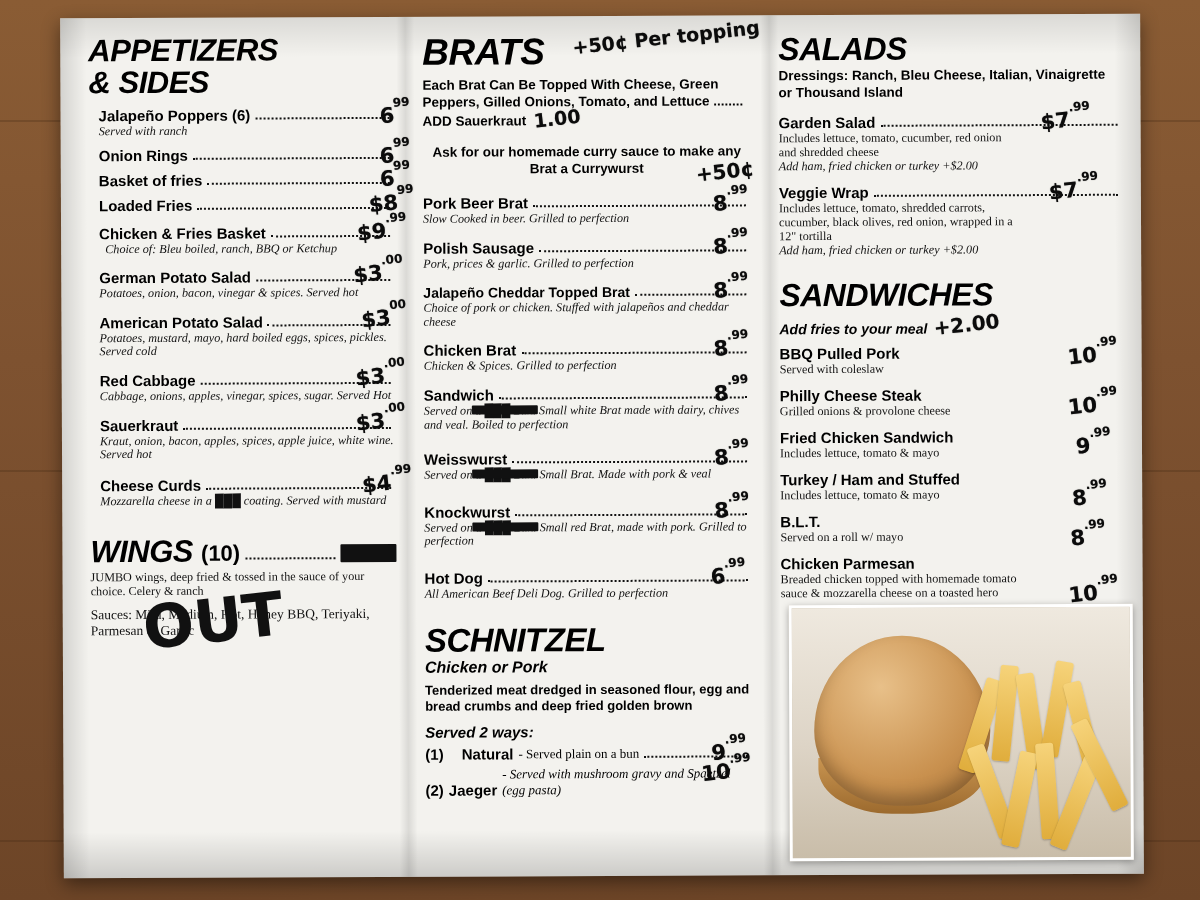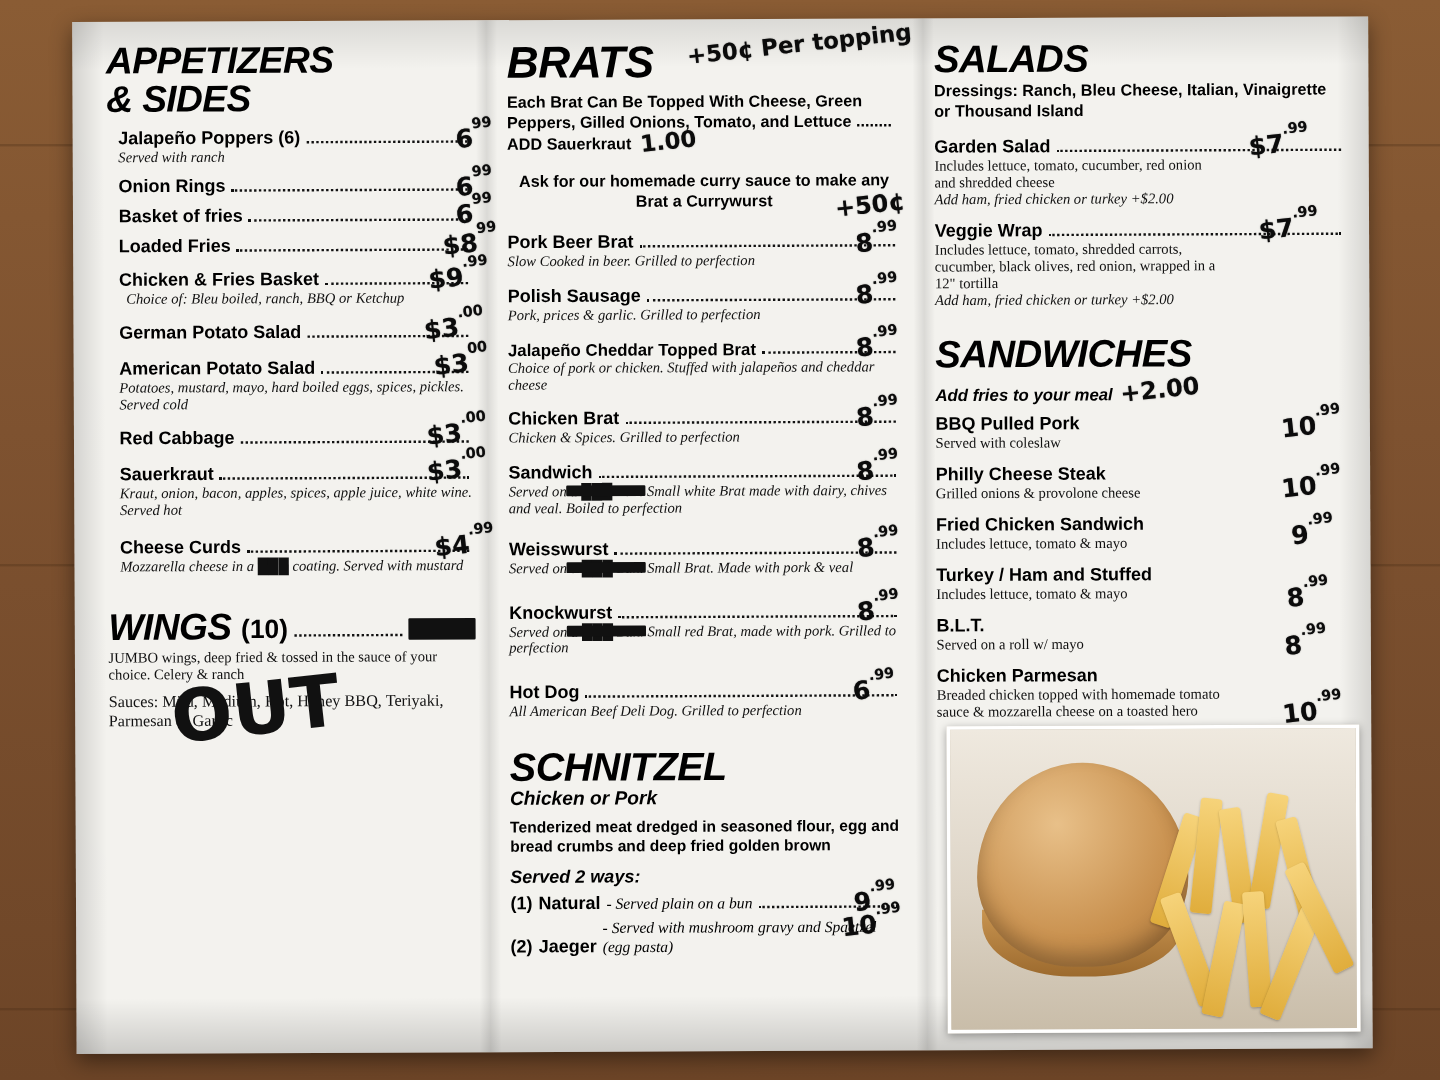--- a/index.html
+++ b/index.html
@@ -166,37 +166,39 @@
               </div>
             <div class="desc" style="padding-left:6px;">Choice of: Bleu boiled, ranch, BBQ or Ketchup</div>
             <div class="hw price" style="right:-12px;top:-6px;"><span>$9</span><sup>.99</sup></div>
           </div>
 
           <div class="item" style="margin-top:14px;">
             <div class="row">
                 <span class="nm">German Potato Salad</span>
                 <span class="dots"></span>
               </div>
+            <div class="desc">Potatoes, onion, bacon, vinegar &amp; spices. Served hot</div>
             <div class="hw price" style="right:-8px;top:-8px;"><span>$3</span><sup>.00</sup></div>
           </div>
 
           <div class="item" style="margin-top:14px;">
             <div class="row">
                 <span class="nm">American Potato Salad</span>
                 <span class="dots"></span>
               </div>
             <div class="desc">Potatoes, mustard, mayo, hard boiled eggs, spices, pickles. Served cold</div>
             <div class="hw price" style="right:-12px;top:-8px;"><span>$3</span><sup>00</sup></div>
           </div>
 
           <div class="item" style="margin-top:14px;">
             <div class="row">
                 <span class="nm">Red Cabbage</span>
                 <span class="dots"></span>
               </div>
+            <div class="desc">Cabbage, onions, apples, vinegar, spices, sugar. Served Hot</div>
             <div class="hw price" style="right:-10px;top:-8px;"><span>$3</span><sup>.00</sup></div>
           </div>
 
           <div class="item" style="margin-top:14px;">
             <div class="row">
                 <span class="nm">Sauerkraut</span>
                 <span class="dots"></span>
               </div>
             <div class="desc">Kraut, onion, bacon, apples, spices, apple juice, white wine. Served hot</div>
             <div class="hw price" style="right:-10px;top:-8px;"><span>$3</span><sup>.00</sup></div>
@@ -325,22 +327,22 @@
 
         <div style="margin-top:22px;">
           <h1 class="sect s-schn">SCHNITZEL</h1>
           <div style="font-family:'Liberation Sans',sans-serif;font-weight:bold;font-style:italic;font-size:16px;margin-bottom:6px;">Chicken or Pork</div>
           <div class="intro" style="font-size:13px;line-height:16px;">Tenderized meat dredged in seasoned flour, egg and bread crumbs and deep fried golden brown</div>
           <div style="font-family:'Liberation Sans',sans-serif;font-weight:bold;font-style:italic;font-size:15px;margin-top:9px;">Served 2 ways:</div>
 
           <div class="item" style="margin-top:6px;">
             <div class="row">
               <span class="nm" style="font-size:15px;">(1)</span>
-              <span class="nm" style="margin-left:5px;">Natural</span>
-              <span style="font-size:13px;font-style:italic;margin-left:5px;text-align:right;">- Served plain on a bun</span>
+              <span class="nm" style="margin-left:18px;">Natural</span>
+              <span style="font-size:13px;margin-left:5px;text-align:right;">- Served plain on a bun</span>
               <span class="dots"></span>
             </div>
             <div class="hw price" style="right:6px;top:-6px;"><span>9</span><sup>.99</sup></div>
           </div>
 
           <div class="item" style="margin-top:4px;">
             <div class="row">
               <span class="nm" style="font-size:15px;">(2)</span>
               <span class="nm" style="margin-left:5px;">Jaeger</span>
               <span style="font-size:13px;font-style:italic;margin-left:5px;">- Served with mushroom gravy and Spaetzel (egg pasta)</span>

